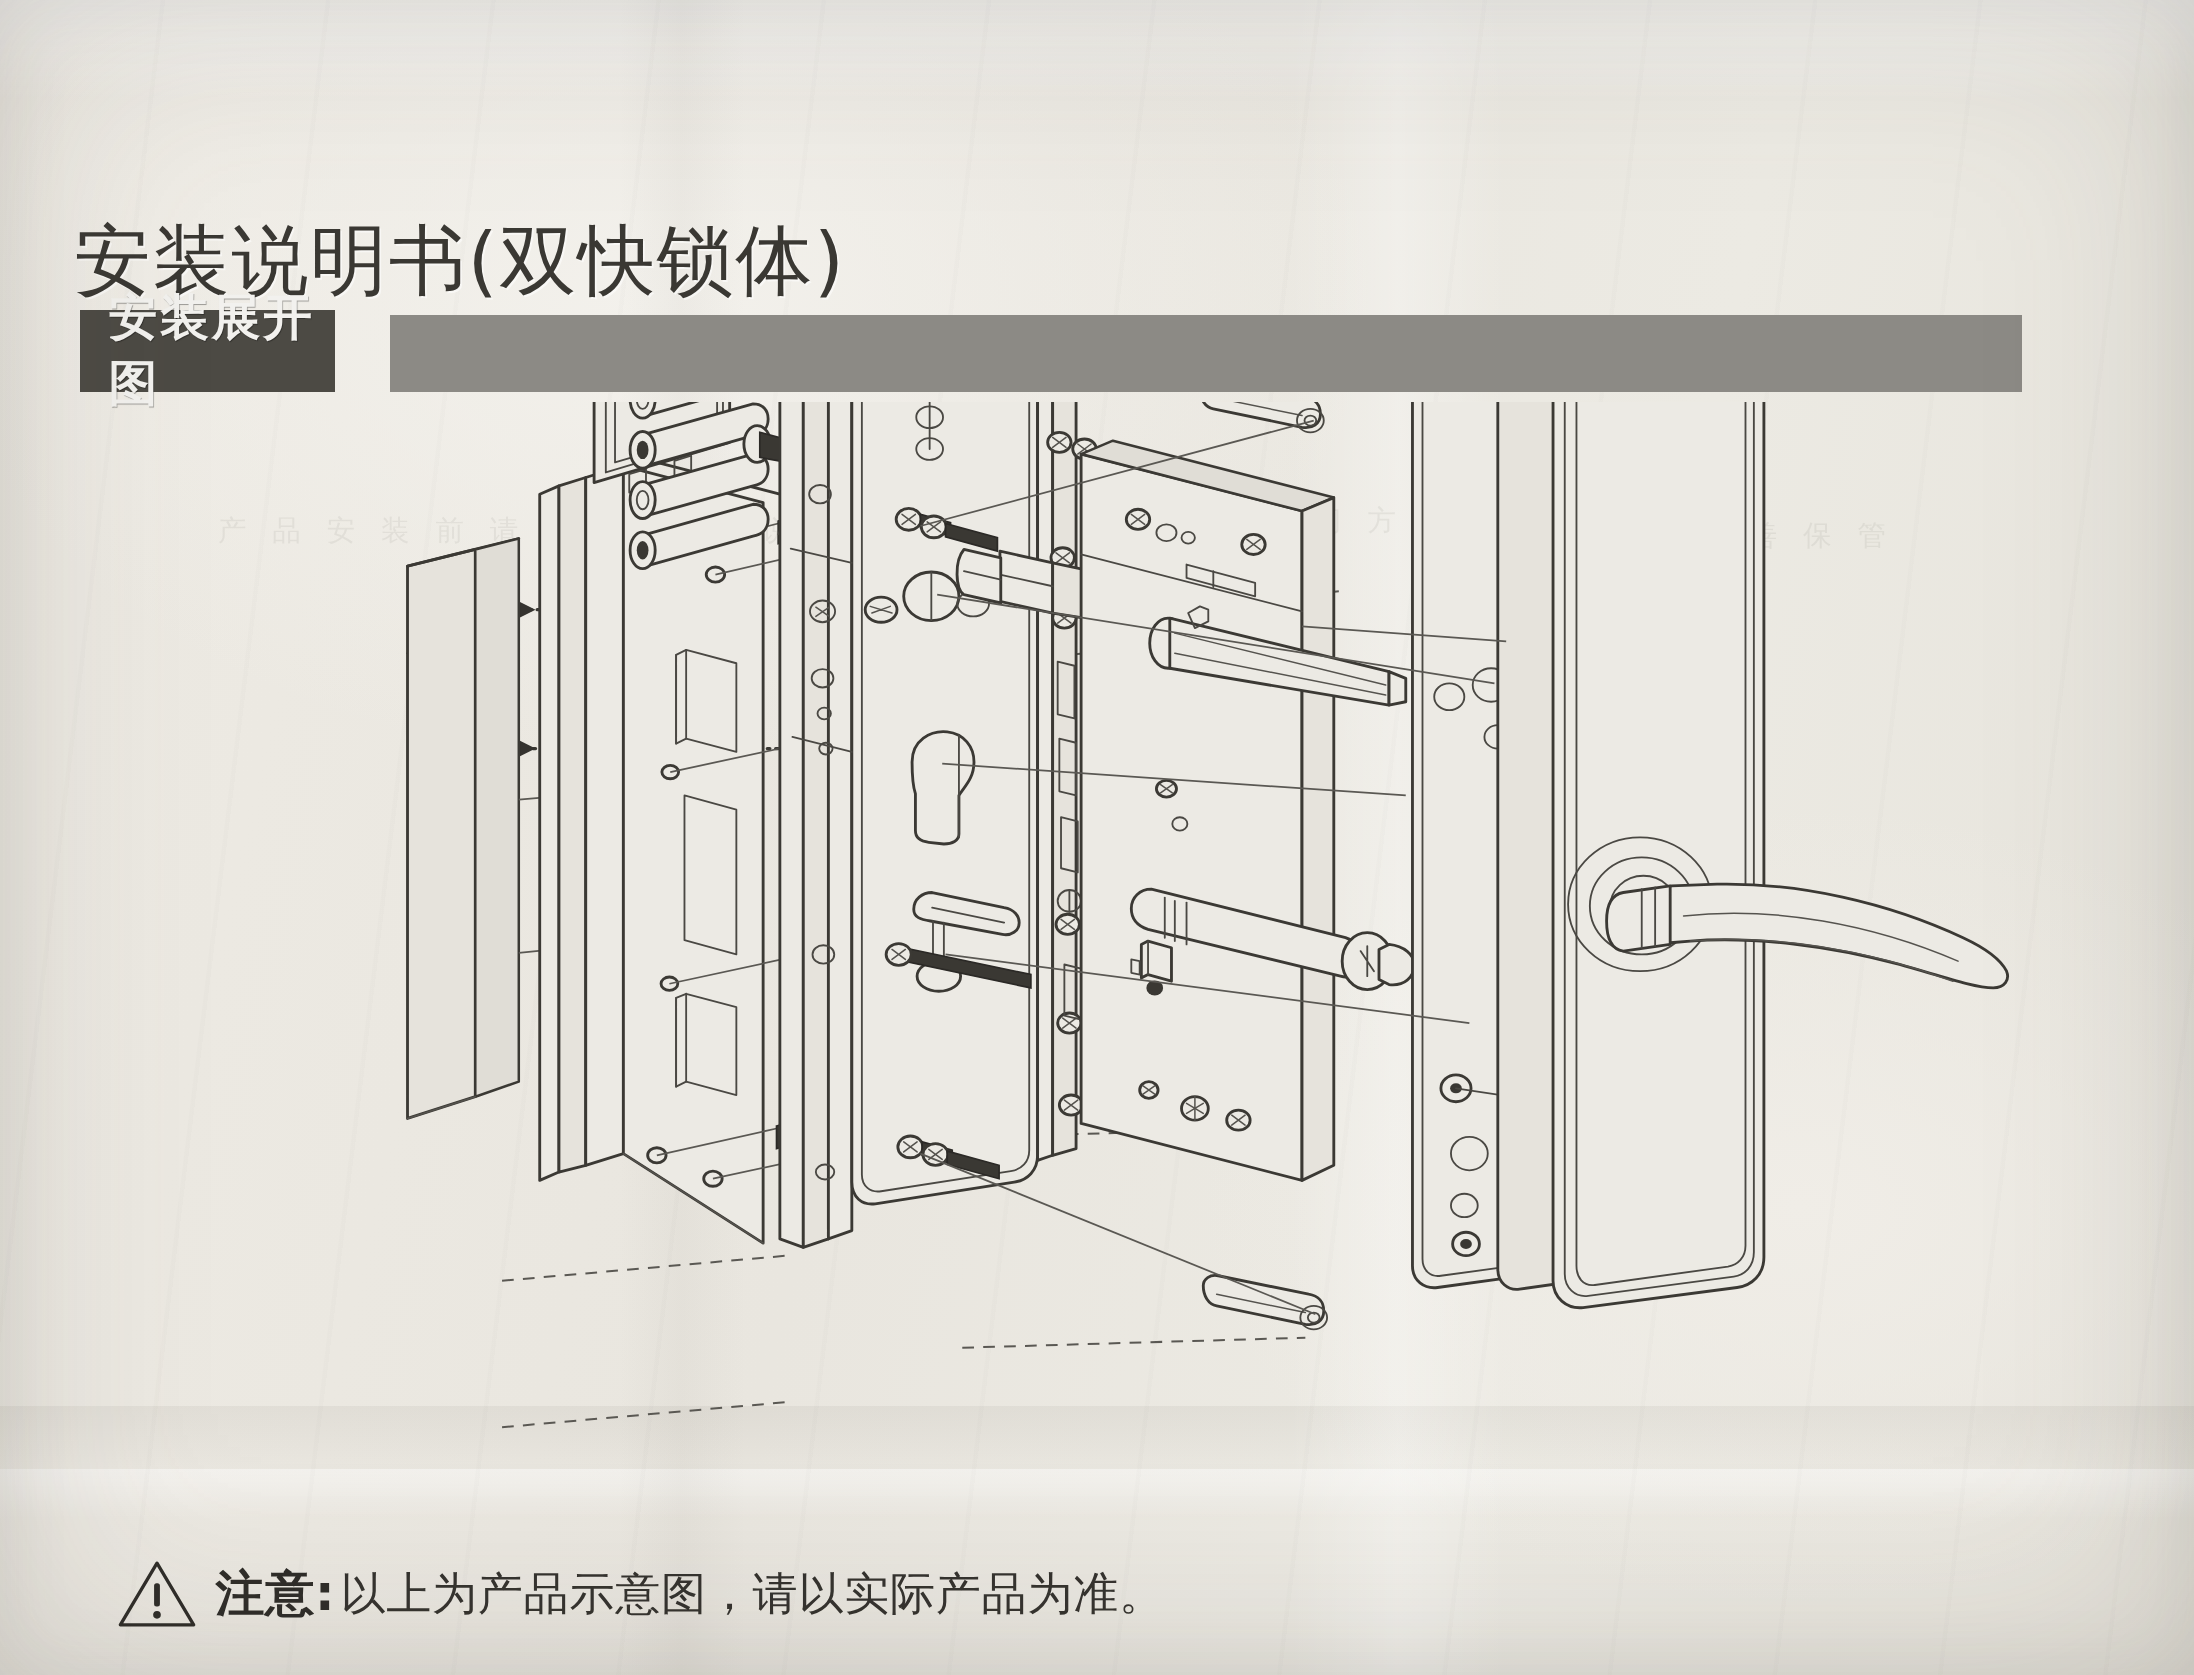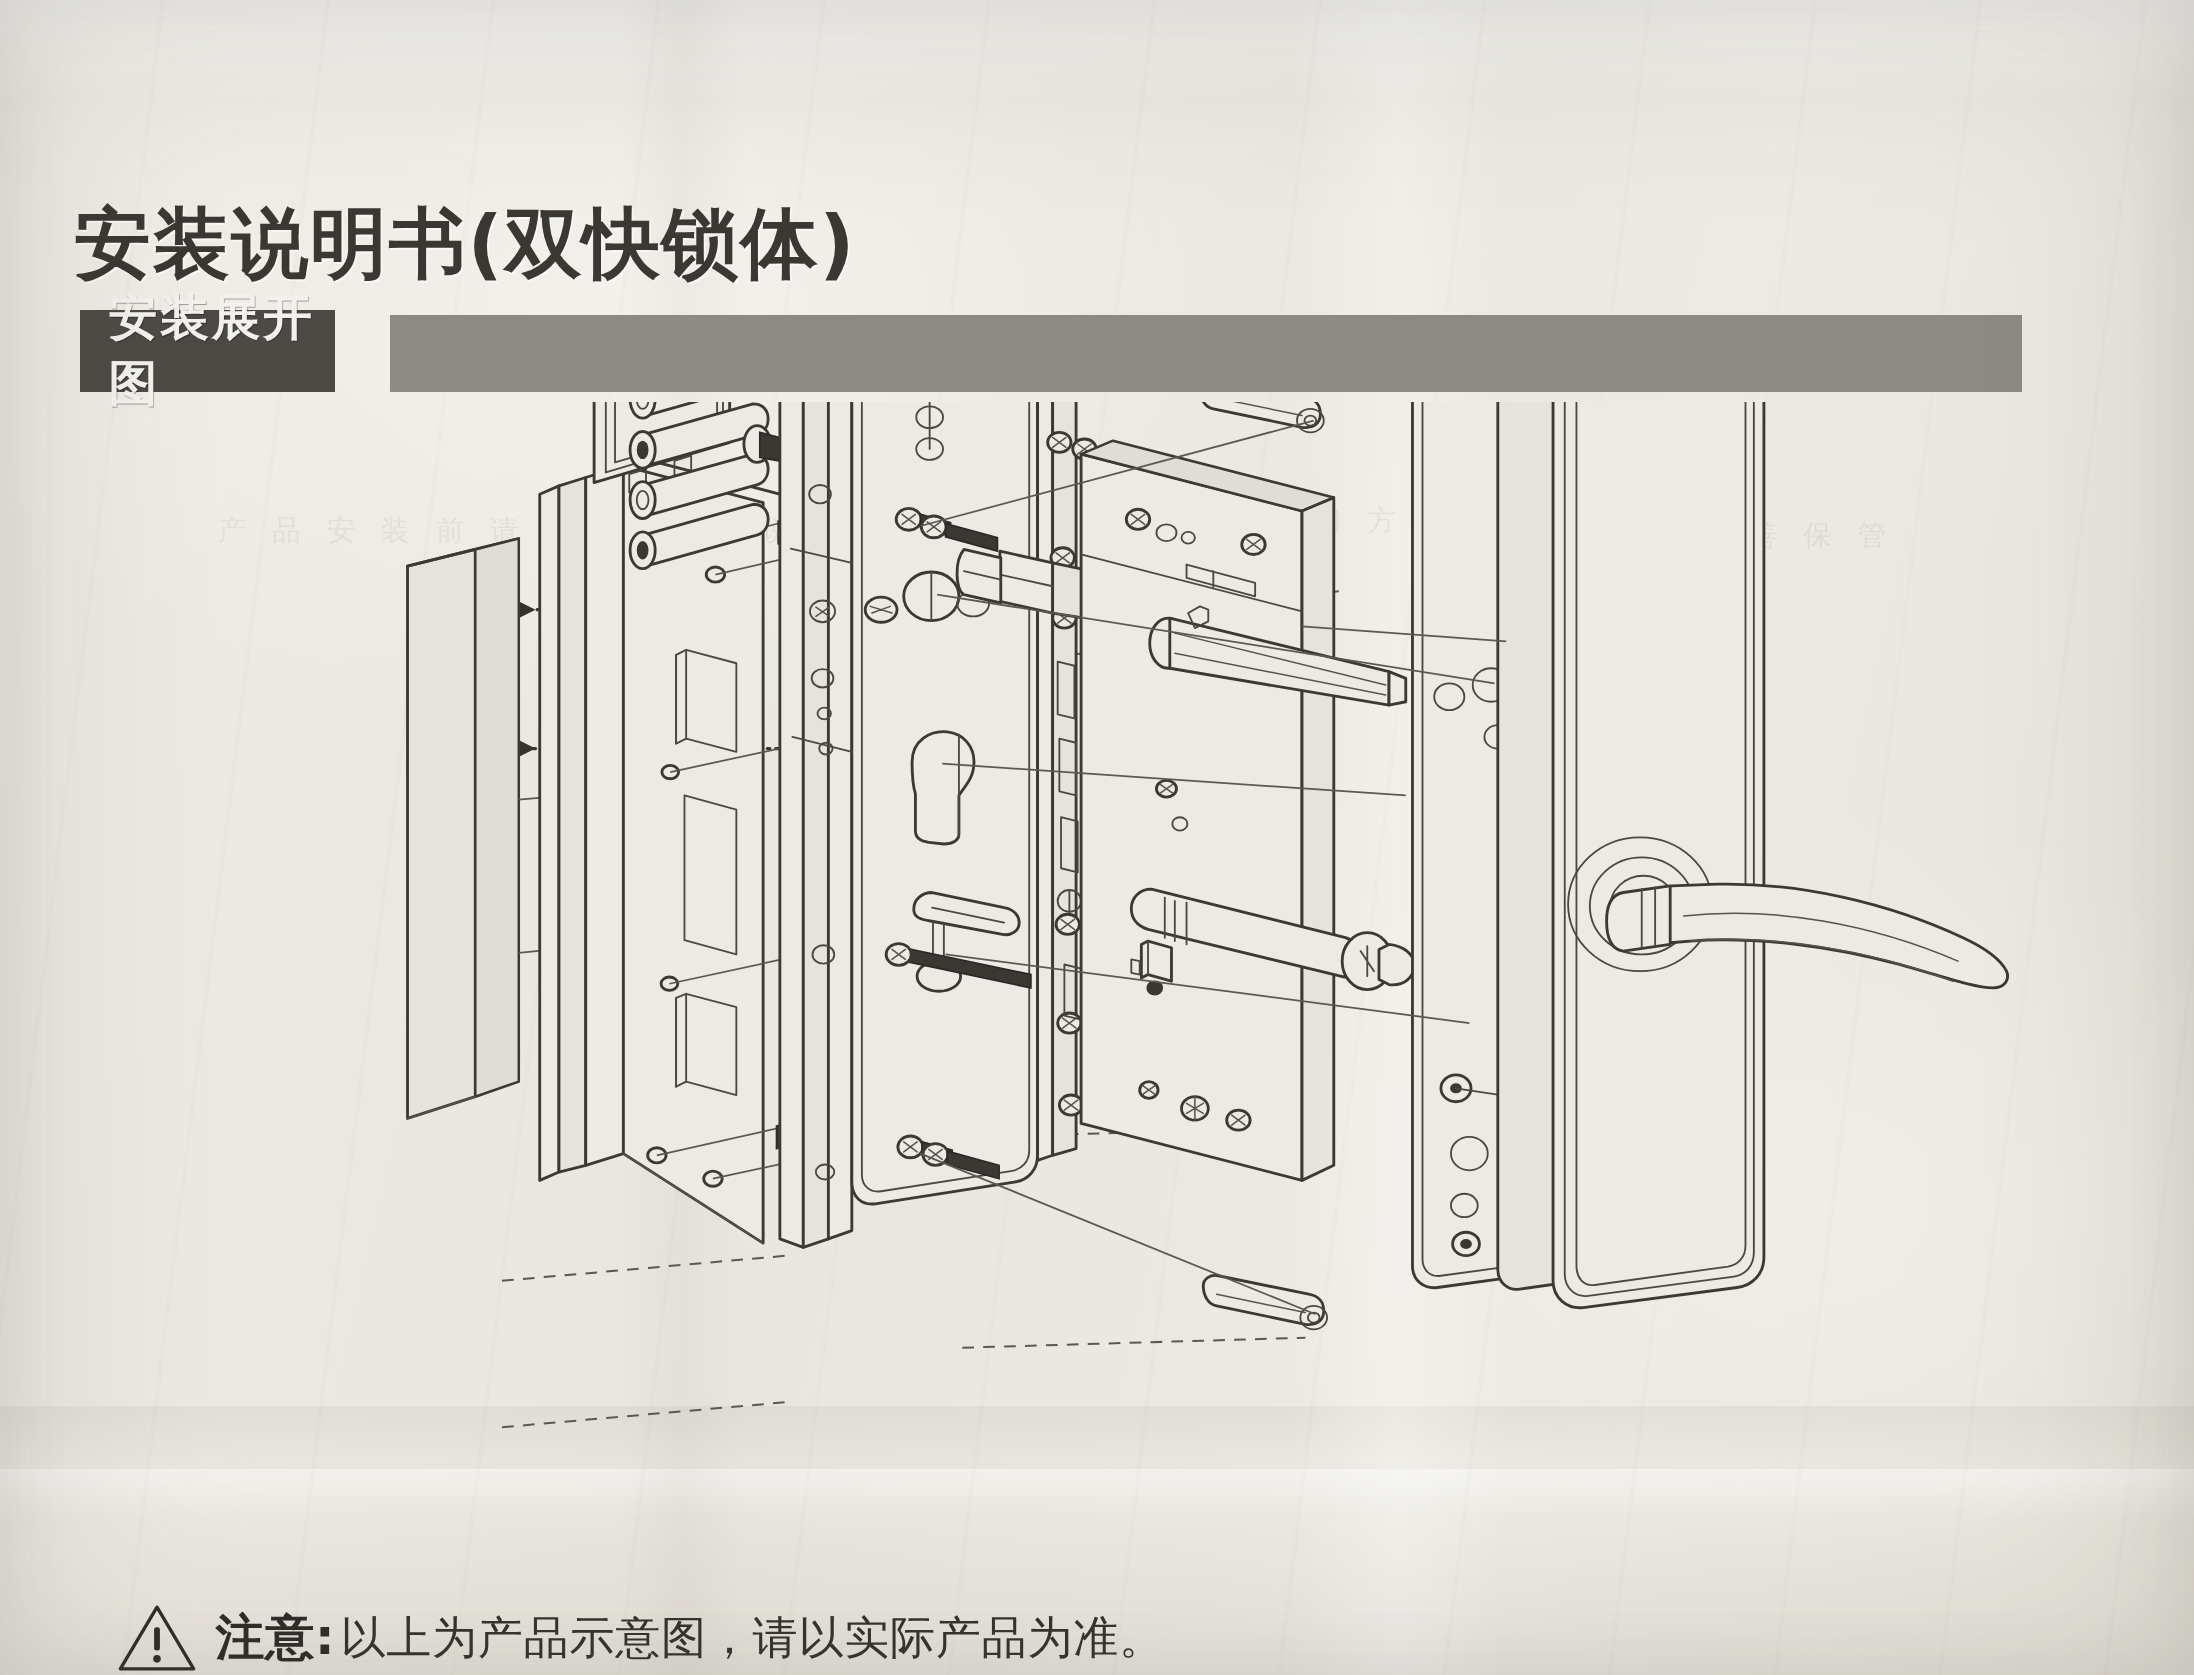--- a/index.html
+++ b/index.html
@@ -23,22 +23,22 @@
   .cz2{left:0;top:1406px;width:100%;height:75px;background:linear-gradient(180deg,rgba(120,115,105,.09),rgba(120,115,105,0));}
   .cz3{left:0;top:1469px;width:100%;height:50px;background:linear-gradient(180deg,rgba(255,255,255,.45),rgba(255,255,255,0));}
   .cz4{left:1289px;top:0;width:218px;height:100%;background:linear-gradient(90deg,rgba(255,255,255,0),rgba(255,255,255,.30),rgba(255,255,255,0));}
   .cz5{left:619px;top:0;width:126px;height:100%;background:linear-gradient(90deg,rgba(150,145,135,0),rgba(150,145,135,.07),rgba(150,145,135,0));}
   .cz6{left:0;top:0;width:100%;height:100%;
        background:repeating-linear-gradient(97deg,rgba(0,0,0,0) 0 159px,rgba(0,0,0,.012) 160px 164px);}
   .vig{position:absolute;inset:0;pointer-events:none;
        box-shadow:inset 0 0 218px rgba(90,85,75,.18), inset 0 0 75px rgba(90,85,75,.10);}
   
   #title{
-    position:absolute;left:74px;top:141px;
-    font-size:77px;font-weight:bold;letter-spacing:1.7px;
+    position:absolute;left:74px;top:158px;
+    font-size:77px;font-weight:normal;letter-spacing:1.7px;
     color:#3a3833;
     text-shadow:1.7px 1.7px 0 rgba(255,255,255,.55);
     white-space:nowrap;
   }
   #bar-row{position:absolute;left:80px;top:310px;height:82px;width:1942px;}
   #bar-label{
     position:absolute;left:0;top:0;width:255px;height:82px;
     background:#4c4a44;
     display:flex;align-items:center;
   }
@@ -52,21 +52,21 @@
   }
   
   #diagram{position:absolute;left:0;top:402px;width:2194px;height:1130px;}
   #diagram svg{display:block;width:2194px;height:1130px;}
   
   .callout{position:absolute;font-size:65px;color:#34322e;font-weight:400;
            font-family:"Liberation Sans","DejaVu Sans",sans-serif;}
   #callout-a{left:406px;top:594px;}
   #callout-b{left:406px;top:733px;}
   
-  #note{position:absolute;left:117px;top:1602px;display:flex;align-items:center;}
+  #note{position:absolute;left:117px;top:1558px;display:flex;align-items:center;}
   #note-icon{width:80px;height:72px;margin-right:18.4px;flex:0 0 auto;}
   #note-strong{font-size:49px;font-weight:bold;color:#2e2c28;letter-spacing:0.8px;}
   #note-text{font-size:45px;color:#34322e;letter-spacing:0.8px;margin-left:5px;}
   
   .ghost{position:absolute;color:rgba(95,90,80,.085);font-size:28.5px;letter-spacing:8.4px;
          white-space:nowrap;pointer-events:none;user-select:none;}
 </style>
 </head>
 <body>
 

